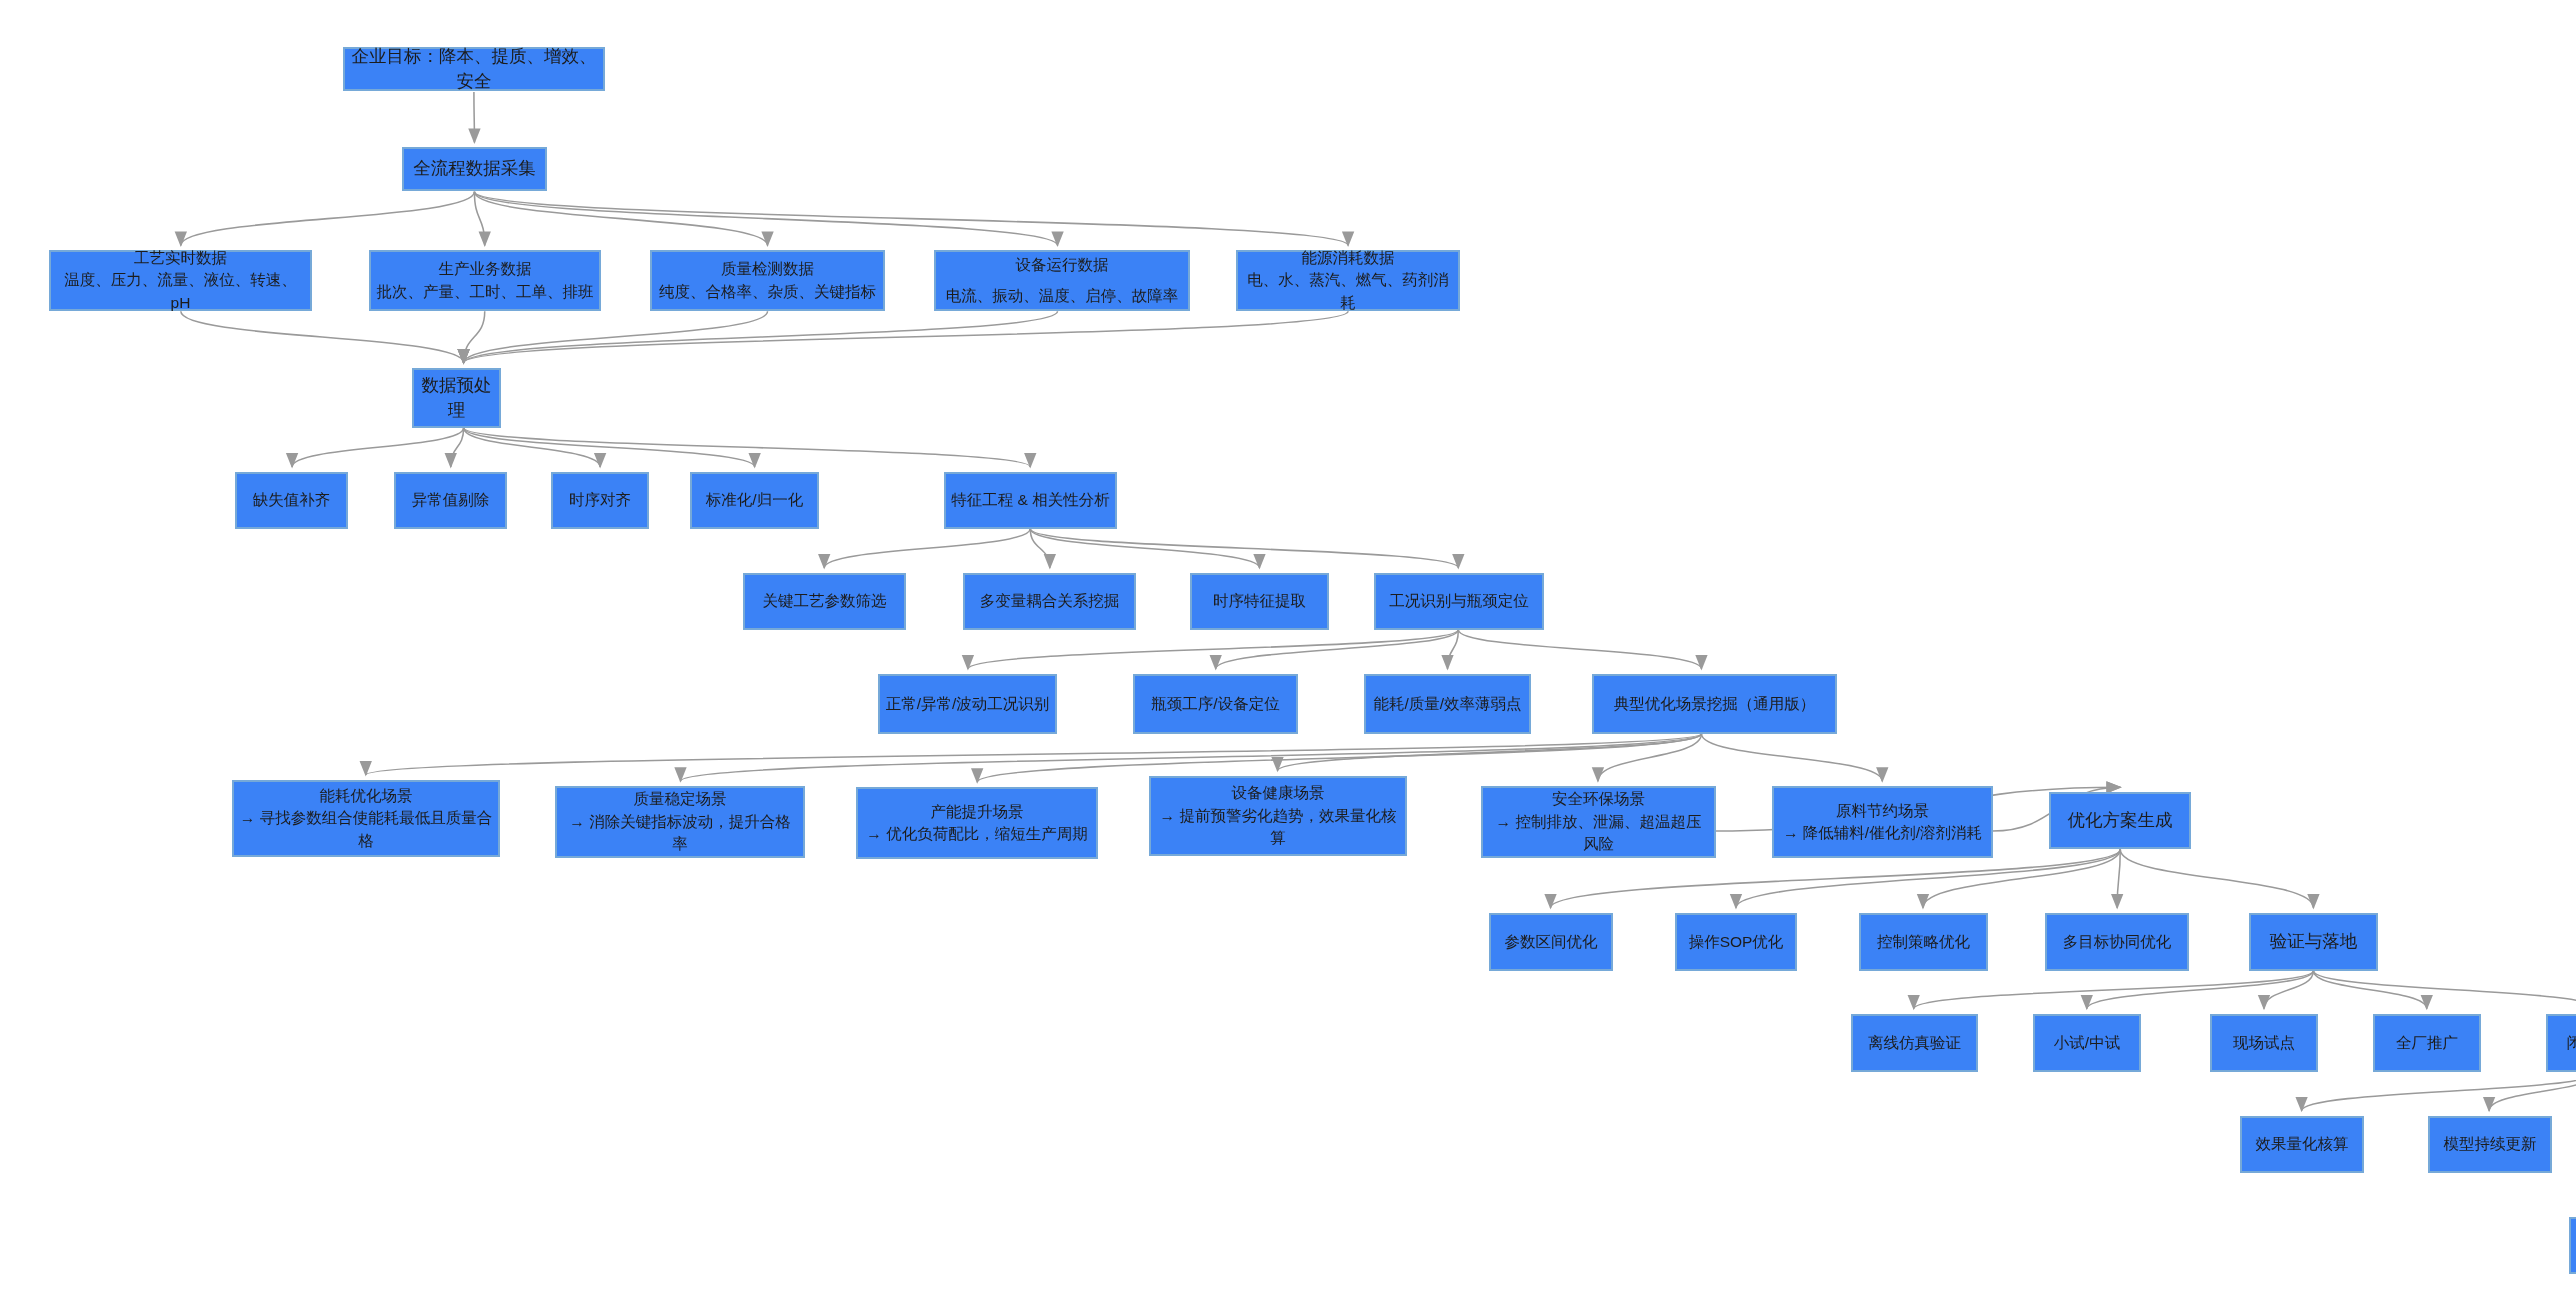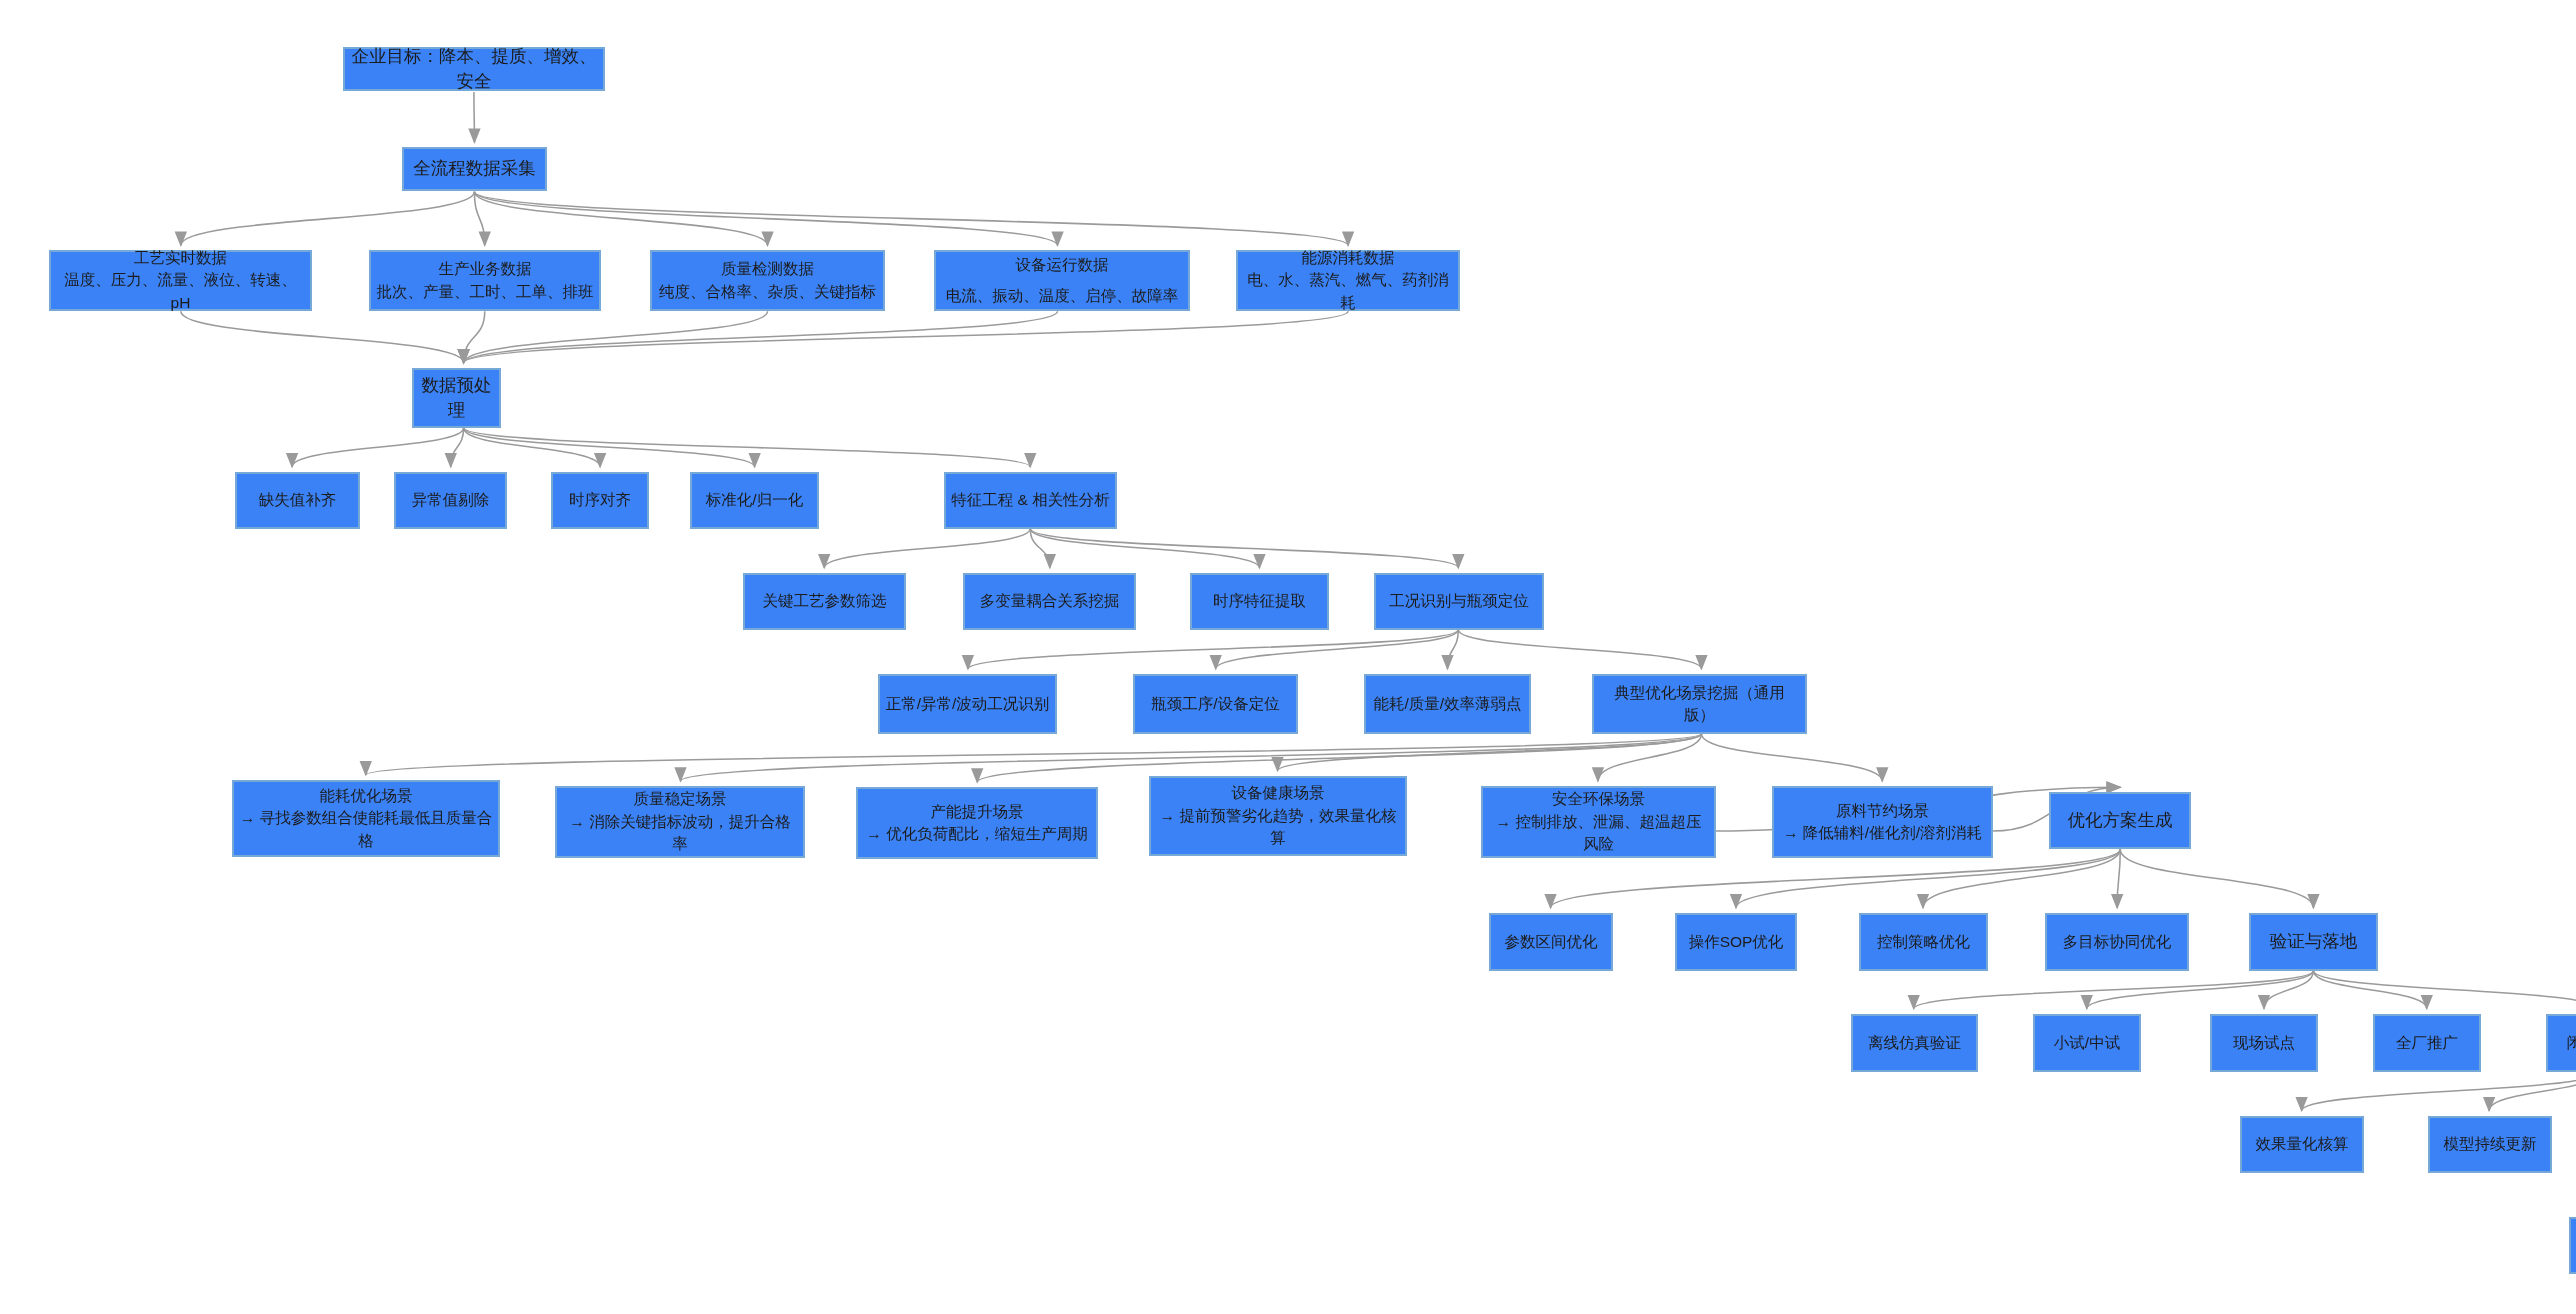--- a/index.html
+++ b/index.html
@@ -104,21 +104,21 @@
         <span class="ln ln1">设备运行数据</span>
         <span class="ln ln2">电流、振动、温度、启停、故障率</span>
       </div>
       <div class="node n-src" style="left: 1236px; top: 250px; width: 224px; height: 61px;">
         <span class="ln ln1">能源消耗数据</span>
         <span class="ln ln2">电、水、蒸汽、燃气、药剂消耗</span>
       </div>
       <div class="node n-main" style="left: 412px; top: 368px; width: 89px; height: 60px;">
         <span class="ln">数据预处理</span>
       </div>
-      <div class="node n-step" style="left: 235px; top: 472px; width: 125px; height: 57px;">
+      <div class="node n-step" style="left: 235px; top: 472px; width: 113px; height: 57px;">
         <span class="ln">缺失值补齐</span>
       </div>
       <div class="node n-step" style="left: 394px; top: 472px; width: 113px; height: 57px;">
         <span class="ln">异常值剔除</span>
       </div>
       <div class="node n-step" style="left: 551px; top: 472px; width: 98px; height: 57px;">
         <span class="ln">时序对齐</span>
       </div>
       <div class="node n-step" style="left: 690px; top: 472px; width: 129px; height: 57px;">
         <span class="ln">标准化/归一化</span>
@@ -140,21 +140,21 @@
       </div>
       <div class="node n-step" style="left: 878px; top: 674px; width: 179px; height: 60px;">
         <span class="ln">正常/异常/波动工况识别</span>
       </div>
       <div class="node n-step" style="left: 1133px; top: 674px; width: 165px; height: 60px;">
         <span class="ln">瓶颈工序/设备定位</span>
       </div>
       <div class="node n-step" style="left: 1364px; top: 674px; width: 167px; height: 60px;">
         <span class="ln">能耗/质量/效率薄弱点</span>
       </div>
-      <div class="node n-step" style="left: 1592px; top: 674px; width: 215px; height: 60px;">
+      <div class="node n-step" style="left: 1592px; top: 674px; width: 245px; height: 60px;">
         <span class="ln">典型优化场景挖掘（通用版）</span>
       </div>
       <div class="node n-src" style="left: 232px; top: 780px; width: 268px; height: 77px;">
         <span class="ln ln1">能耗优化场景</span>
         <span class="ln ln2">→ 寻找参数组合使能耗最低且质量合格</span>
       </div>
       <div class="node n-src" style="left: 555px; top: 786px; width: 250px; height: 72px;">
         <span class="ln ln1">质量稳定场景</span>
         <span class="ln ln2">→ 消除关键指标波动，提升合格率</span>
       </div>

